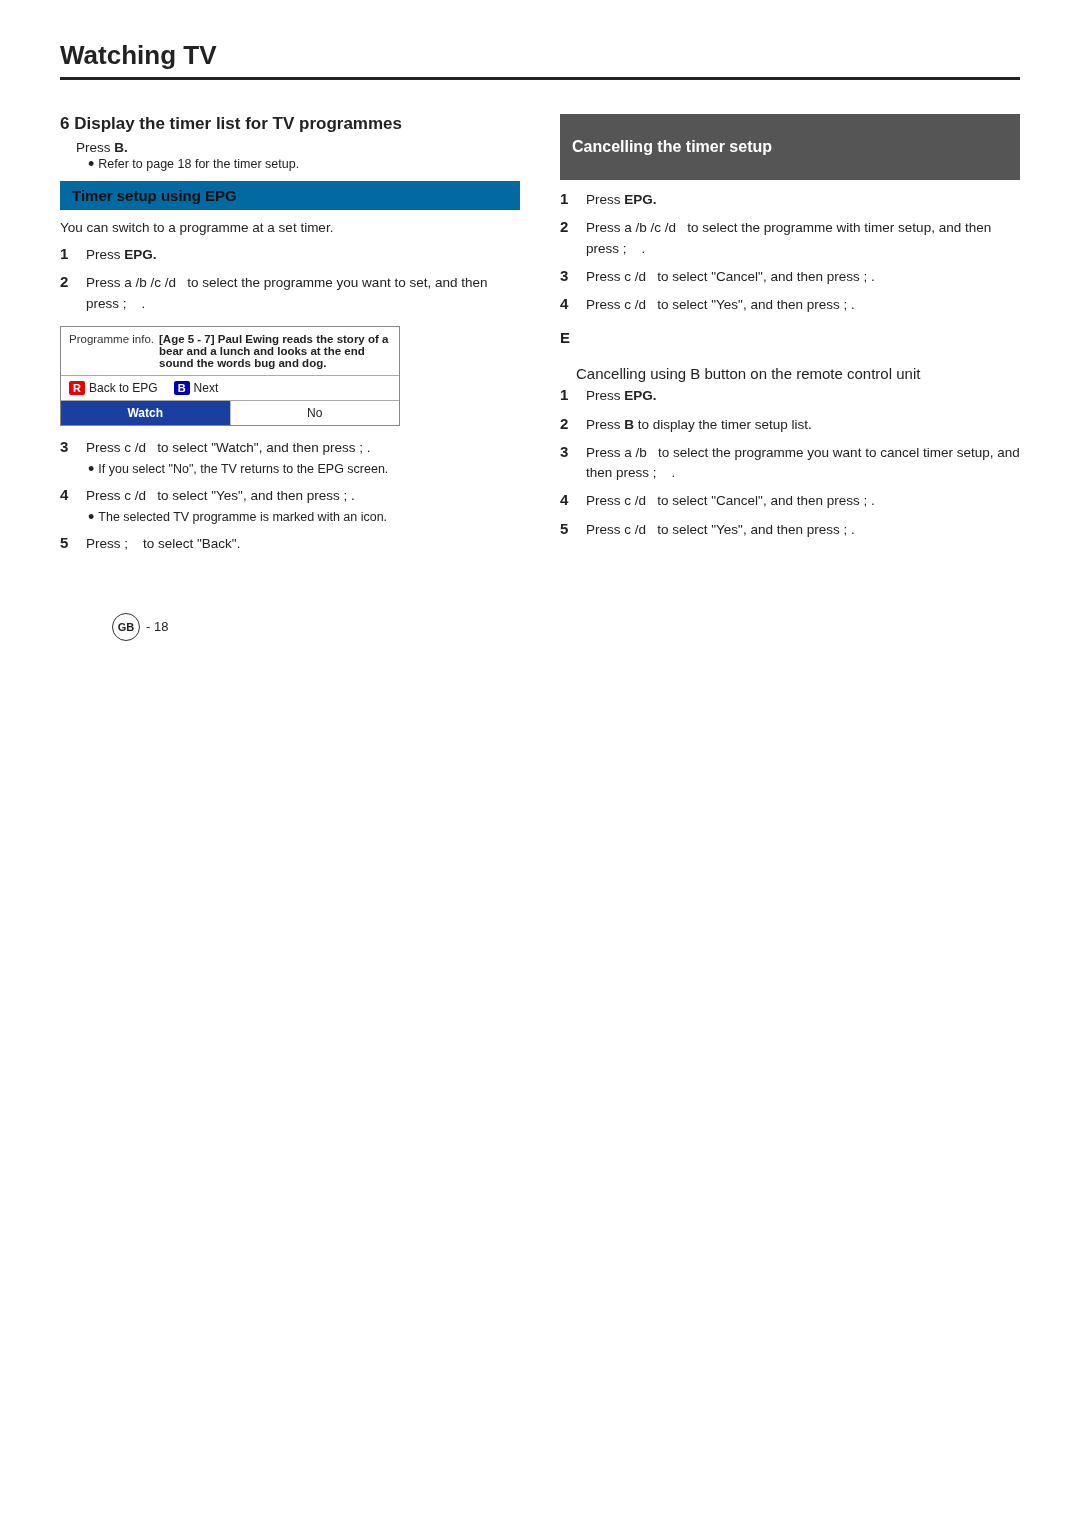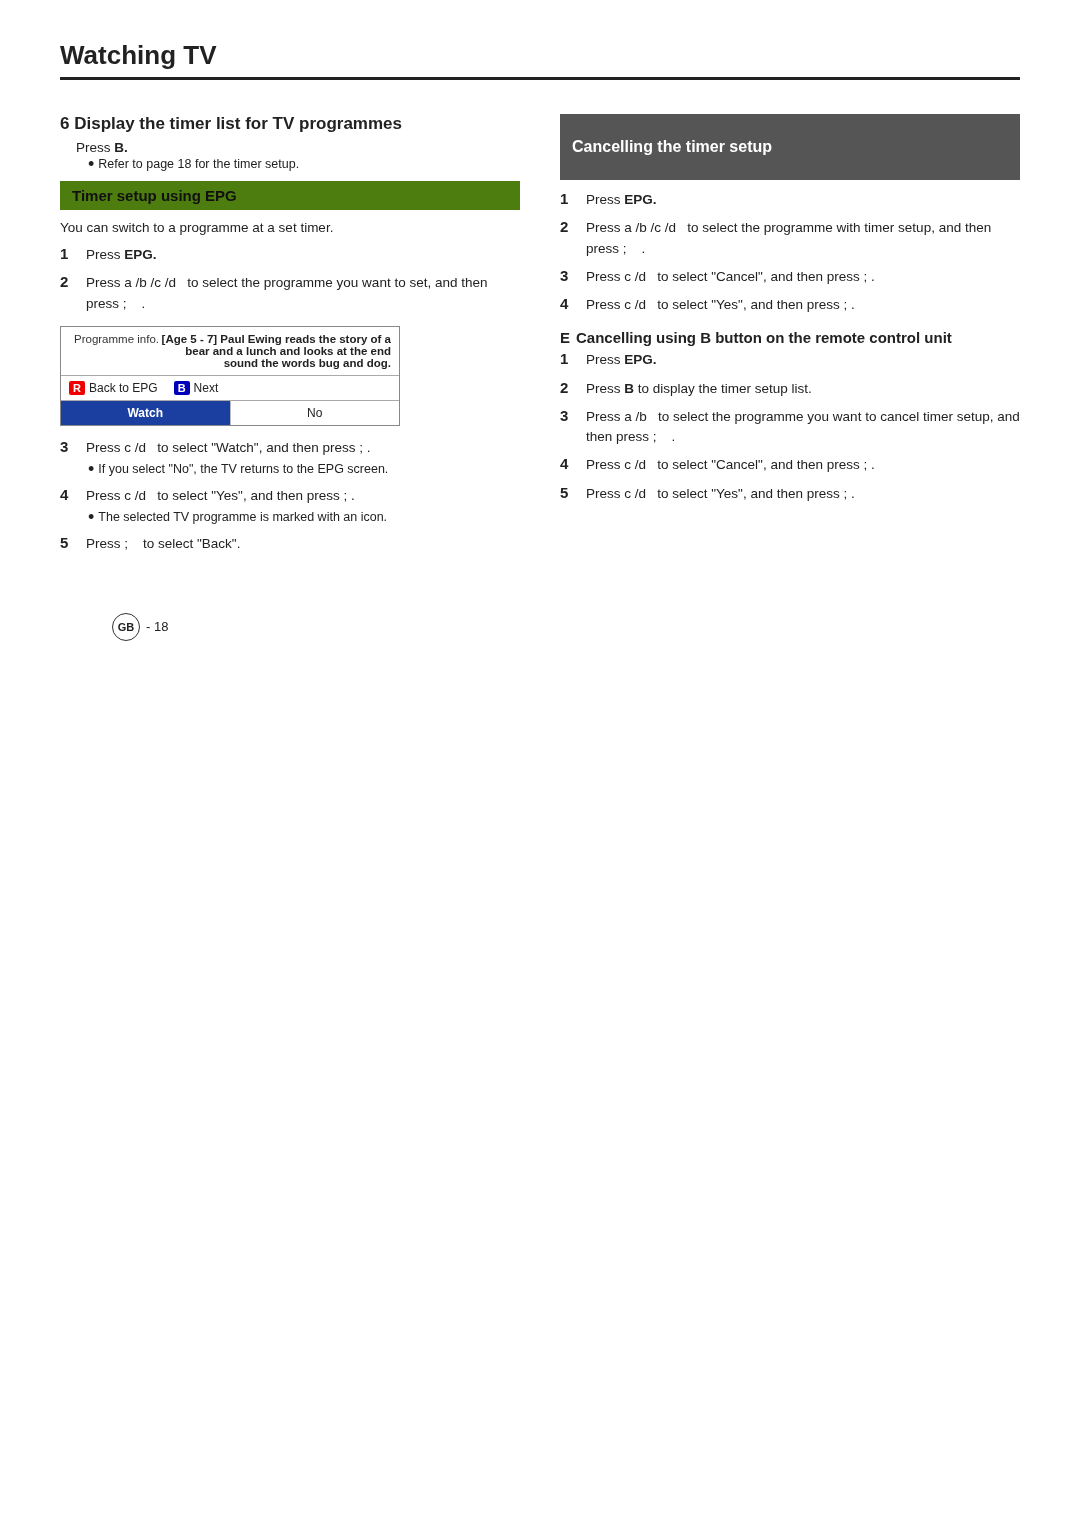--- a/index.html
+++ b/index.html
@@ -32,21 +32,21 @@
     .section-header-dark {
       background: #555;
       color: #fff;
       font-size: 16px;
       font-weight: bold;
       padding: 24px 12px;
       margin-bottom: 10px;
       margin-top: 0;
     }
     .section-header-light {
-      background: #4d7c0f;
+      background: #0369a1;
       color: #111;
       font-size: 15px;
       font-weight: bold;
       padding: 6px 12px;
       margin-bottom: 10px;
       margin-top: 0;
     }
     .step-block {
       margin-bottom: 8px;
     }
@@ -96,21 +96,20 @@
     .epg-box {
       border: 1.5px solid #888;
       margin: 12px 0 12px 0;
       width: 340px;
       background: #fff;
     }
     .epg-top-row {
       display: flex;
       border-bottom: 1px solid #aaa;
       padding: 6px 8px;
-      text-align: right;
     }
     .epg-label {
       font-size: 11.5px;
       color: #333;
       min-width: 90px;
     }
     .epg-content {
       font-size: 11.5px;
       font-weight: bold;
       color: #222;
@@ -314,21 +313,21 @@
 
     <div class="step-block">
       <div class="step-row">
         <span class="step-num">4</span>
         <span class="step-text">Press c /d &nbsp; to select "Yes", and then press ;   .</span>
       </div>
     </div>
 
     <div class="subsection-e-header">
       <span class="letter-e">E</span>
-      <span style="font-weight:bold; font-size:15px;">Cancelling using B button on the remote control unit</span>
+      <span style="font-weight:normal; font-size:15px;margin-top:36px;">Cancelling using B button on the remote control unit</span>
     </div>
 
     <div class="step-block">
       <div class="step-row">
         <span class="step-num">1</span>
         <span class="step-text">Press <strong>EPG.</strong></span>
       </div>
     </div>
 
     <div class="step-block">

